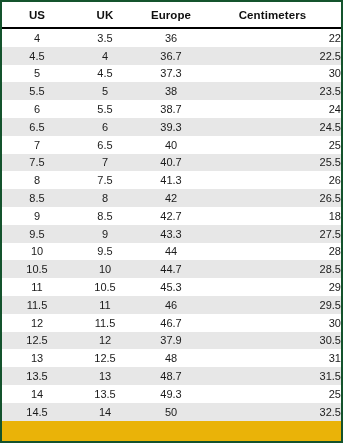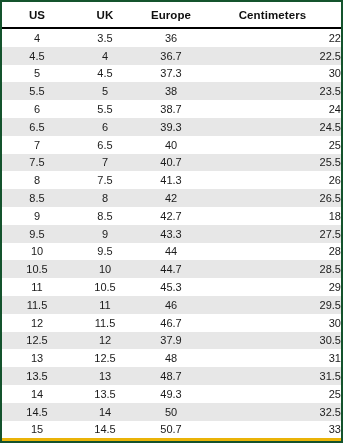--- a/index.html
+++ b/index.html
@@ -223,21 +223,15 @@
           <td>13.5</td>
           <td>49.3</td>
           <td class="cm-cell">25</td>
         </tr>
         <tr class="row-even">
           <td>14.5</td>
           <td>14</td>
           <td>50</td>
           <td class="cm-cell">32.5</td>
         </tr>
-        <tr class="row-odd">
-          <td>15</td>
-          <td>14.5</td>
-          <td>50.7</td>
-          <td class="cm-cell">33</td>
-        </tr>
       </tbody>
   </table>
 </div>
 
 </body></html>

